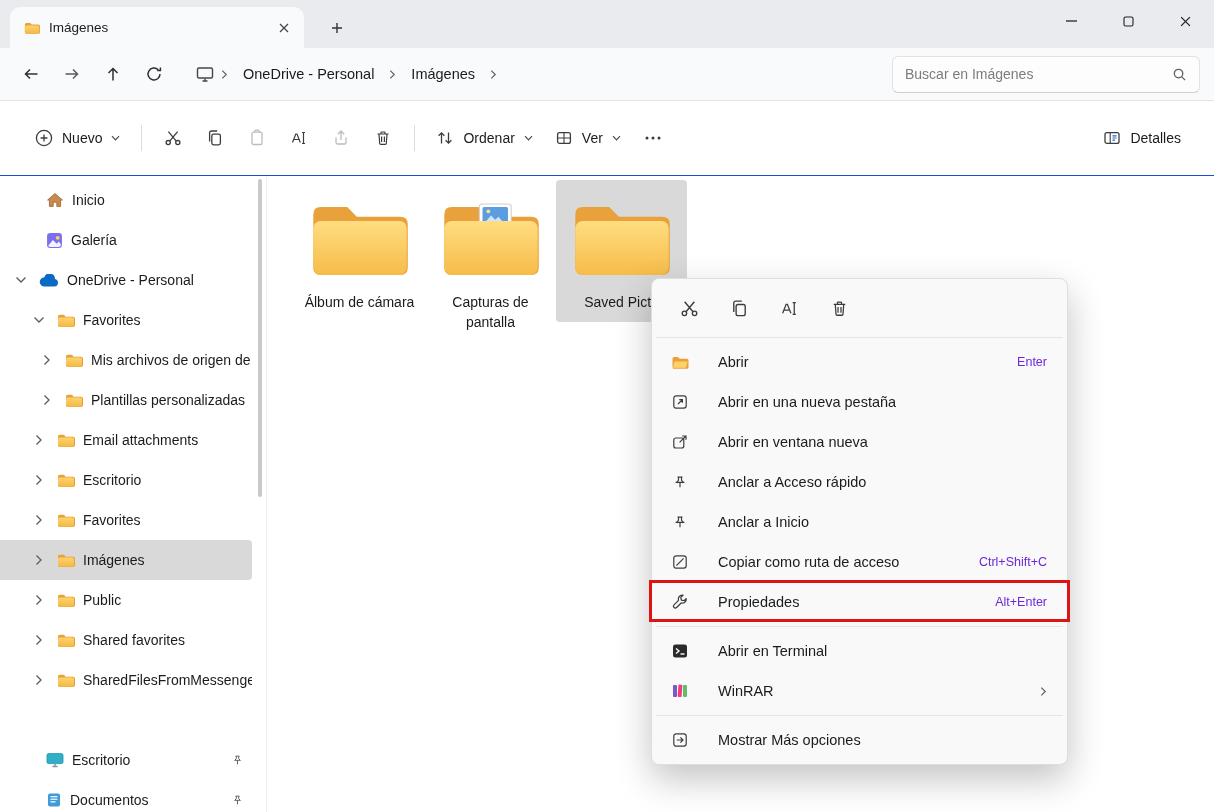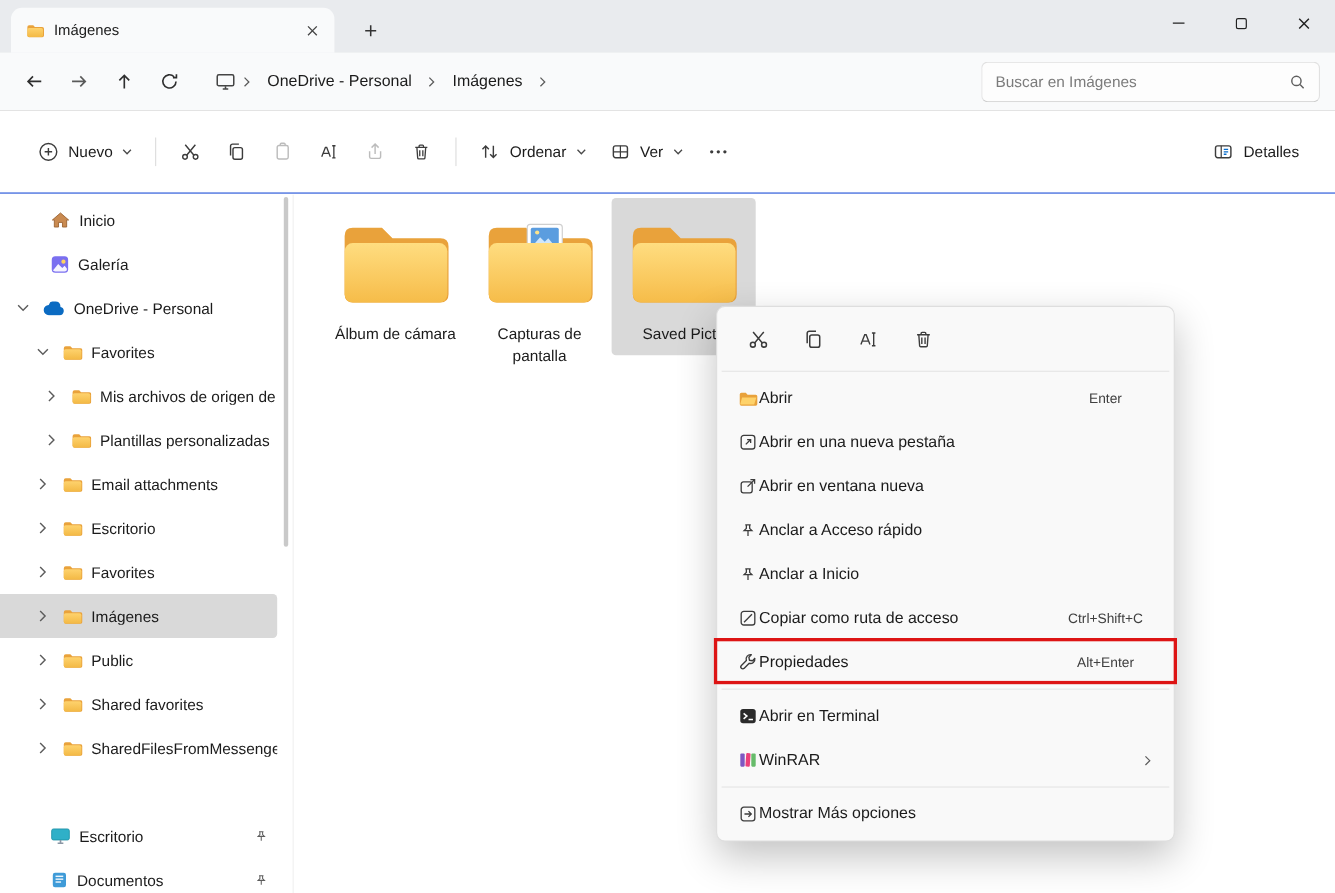--- a/index.html
+++ b/index.html
@@ -53,24 +53,24 @@
 .content{flex:1;position:relative;padding:3px 0 0 27px;display:flex;align-items:flex-start;}
 .tile{width:131px;display:flex;flex-direction:column;align-items:center;padding:16px 0 10px;border-radius:4px;flex:none;}
 .tile.sel{background:#d9d9d9;}
 .tile-label{margin-top:4px;font-size:14px;color:#1b1b1b;text-align:center;line-height:20px;max-width:118px;}
 
 
 .cmenu{position:absolute;left:651px;top:278px;width:417px;background:#f9f9f9;border:1px solid #dedede;border-radius:8px;box-shadow:0 14px 36px rgba(0,0,0,.24);padding:4px;z-index:6;}
 .cm-icons{height:50px;display:flex;align-items:center;gap:8px;padding-left:12px;}
 .cm-ib{width:42px;height:38px;display:flex;align-items:center;justify-content:center;border-radius:5px;}
 .cm-sep{height:1px;background:#e4e4e4;margin:4px 0;}
-.cm-item{height:40px;display:flex;align-items:center;padding:0 16px 0 14px;border-radius:4px;font-size:14.5px;color:#1b1b1b;gap:0;}
+.cm-item{height:40px;display:flex;align-items:center;padding:0 16px 0 14px;border-radius:4px;font-size:14.5px;color:#1b1b1b;gap:28px;}
 .mic{width:20px;display:flex;justify-content:center;flex:none;}
 .cm-label{white-space:nowrap;}
-.cm-short{margin-left:auto;width:84px;text-align:center;font-size:12.5px;color:#404040;flex:none;}
+.cm-short{margin-left:auto;width:84px;text-align:right;font-size:12.5px;color:#6d28d9;flex:none;}
 .cm-sub{margin-left:auto;display:flex;}
 
 
 .red-box{position:absolute;left:649px;top:580px;width:421px;height:42px;border:3px solid #dd1414;z-index:10;pointer-events:none;}
 </style>
 </head>
 <body>
 
 <svg width="0" height="0" style="position:absolute">
   <defs>

